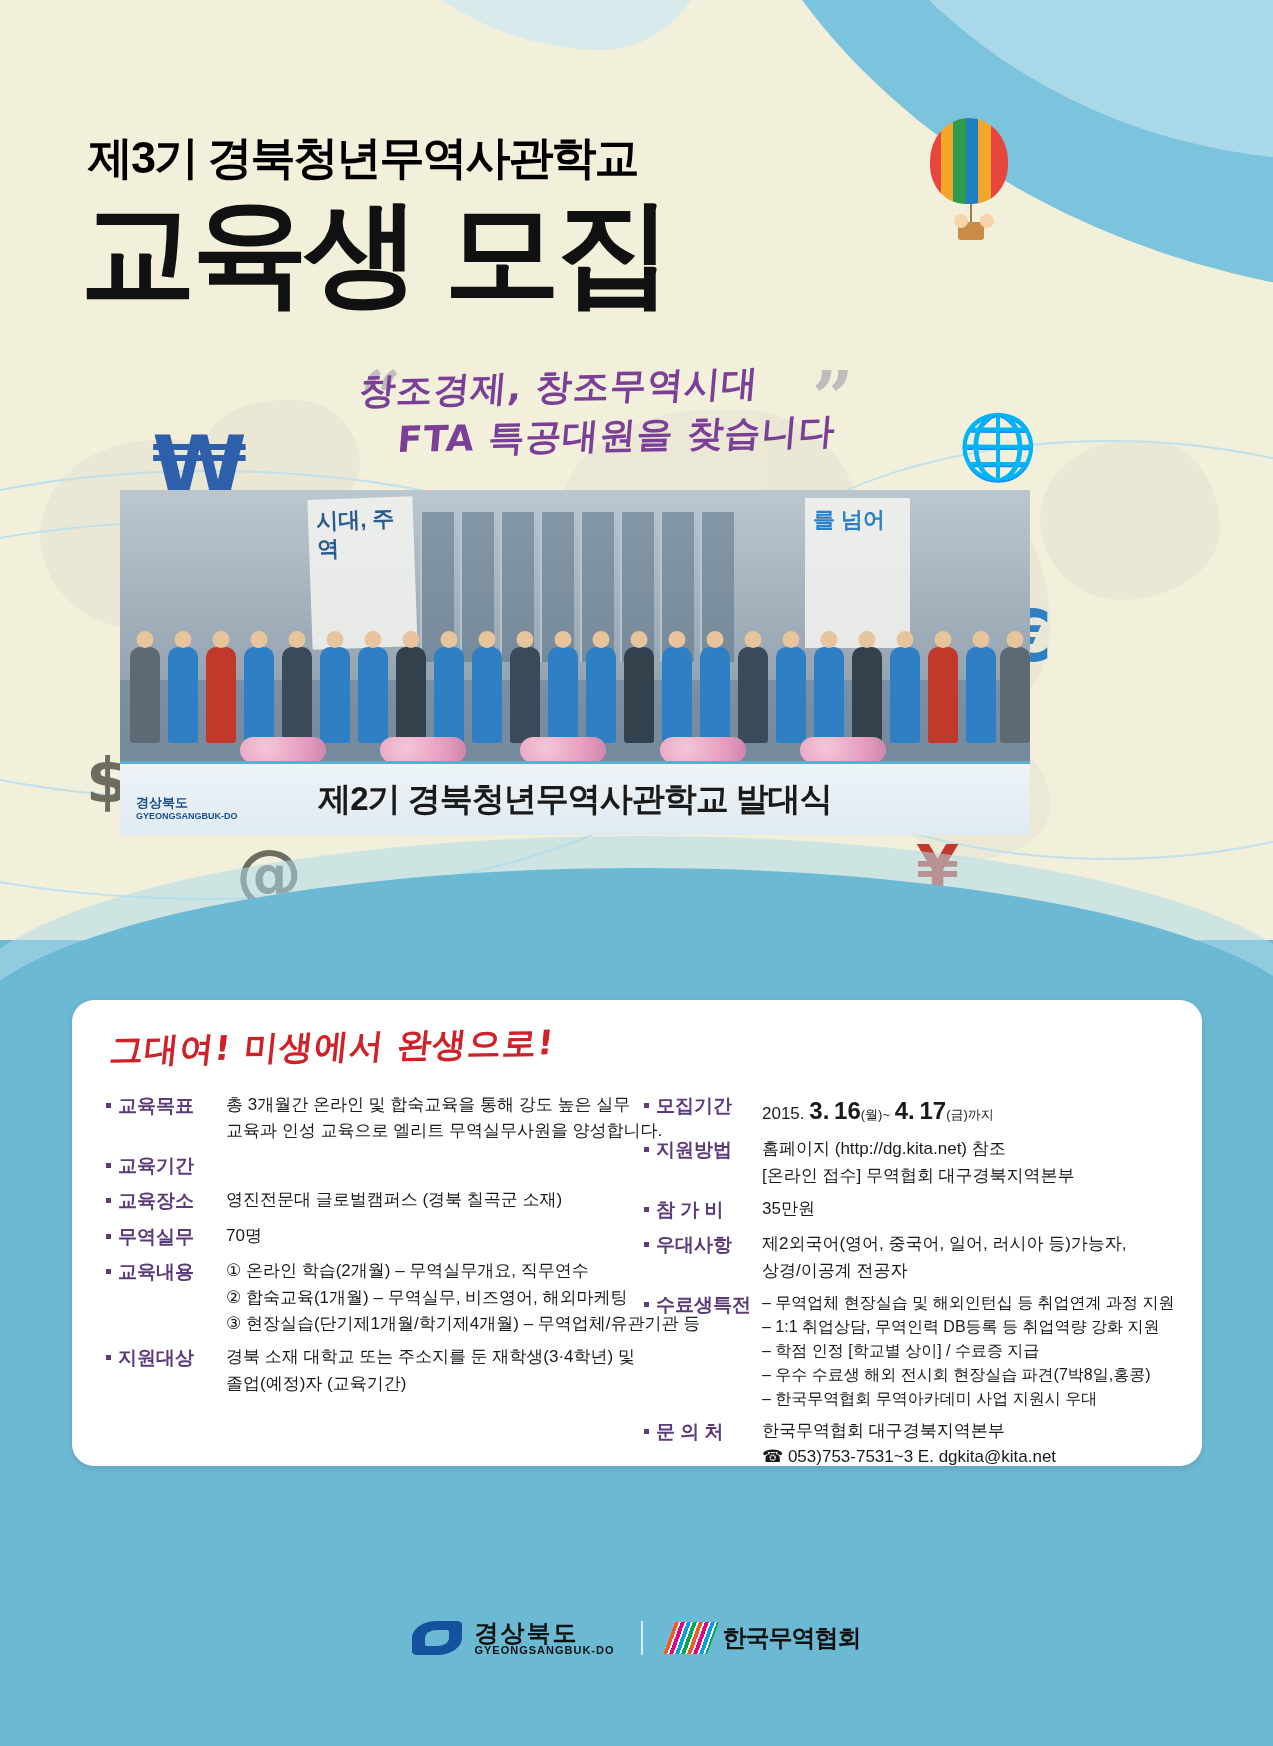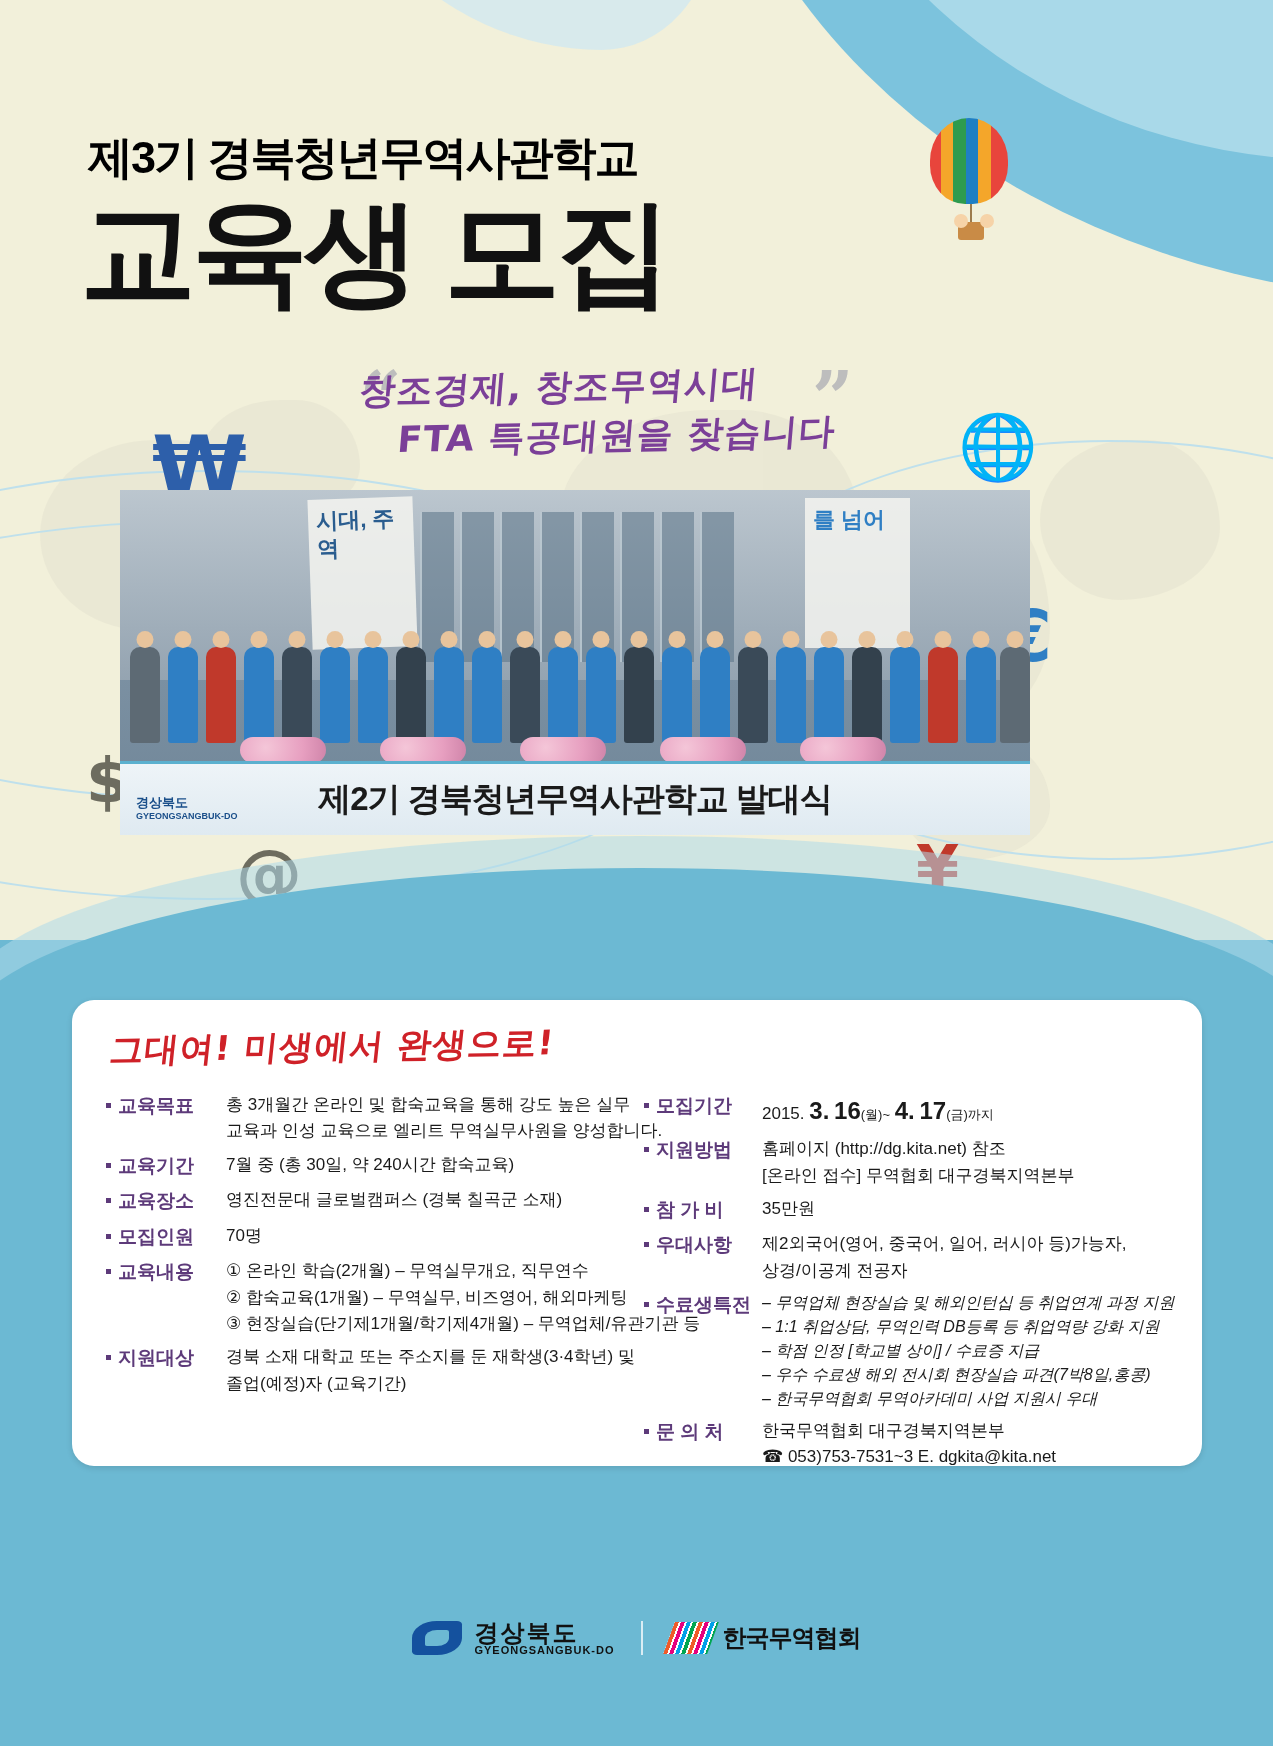--- a/index.html
+++ b/index.html
@@ -400,34 +400,31 @@
       <div class="row">
         <div class="label"><span class="bullet"></span><span>교육목표</span></div>
         <div class="value">
           <span class="sub">총 3개월간 온라인 및 합숙교육을 통해 강도 높은 실무</span>
           <span class="sub">교육과 인성 교육으로 엘리트 무역실무사원을 양성합니다.</span>
         </div>
       </div>
 
       <div class="row">
         <div class="label"><span class="bullet"></span><span>교육기간</span></div>
-        <div class="value">
-          <span class="sub">7월 중 (총 30일, 약 240시간 합숙교육)</span>
-        </div>
       </div>
 
       <div class="row">
         <div class="label"><span class="bullet"></span><span>교육장소</span></div>
         <div class="value">
           <span class="sub">영진전문대 글로벌캠퍼스 (경북 칠곡군 소재)</span>
         </div>
       </div>
 
       <div class="row">
-        <div class="label"><span class="bullet"></span><span>모집인원</span></div>
+        <div class="label"><span class="bullet"></span><span>무역실무</span></div>
         <div class="value">
           <span class="sub">70명</span>
         </div>
       </div>
 
       <div class="row">
         <div class="label"><span class="bullet"></span><span>교육내용</span></div>
         <div class="value">
           <span class="sub">① 온라인 학습(2개월) – 무역실무개요, 직무연수</span>
           <span class="sub">② 합숙교육(1개월) – 무역실무, 비즈영어, 해외마케팅</span>
@@ -475,21 +472,21 @@
       <div class="row">
         <div class="label"><span class="bullet"></span><span>우대사항</span></div>
         <div class="value">
           <span class="sub">제2외국어(영어, 중국어, 일어, 러시아 등)가능자,</span>
           <span class="sub">상경/이공계 전공자</span>
         </div>
       </div>
 
       <div class="row">
         <div class="label"><span class="bullet"></span><span>수료생특전</span></div>
-        <div class="value" style="font-size:16px; line-height:1.5;font-style:italic;">
+        <div class="value" style="font-size:16px; line-height:1.5;">
           <span class="sub">– 무역업체 현장실습 및 해외인턴십 등 취업연계 과정 지원</span>
           <span class="sub">– 1:1 취업상담, 무역인력 DB등록 등 취업역량 강화 지원</span>
           <span class="sub">– 학점 인정 [학교별 상이] / 수료증 지급</span>
           <span class="sub">– 우수 수료생 해외 전시회 현장실습 파견(7박8일,홍콩)</span>
           <span class="sub">– 한국무역협회 무역아카데미 사업 지원시 우대</span>
         </div>
       </div>
 
       <div class="row" style="">
         <div class="label"><span class="bullet"></span><span>문 의 처</span></div>

